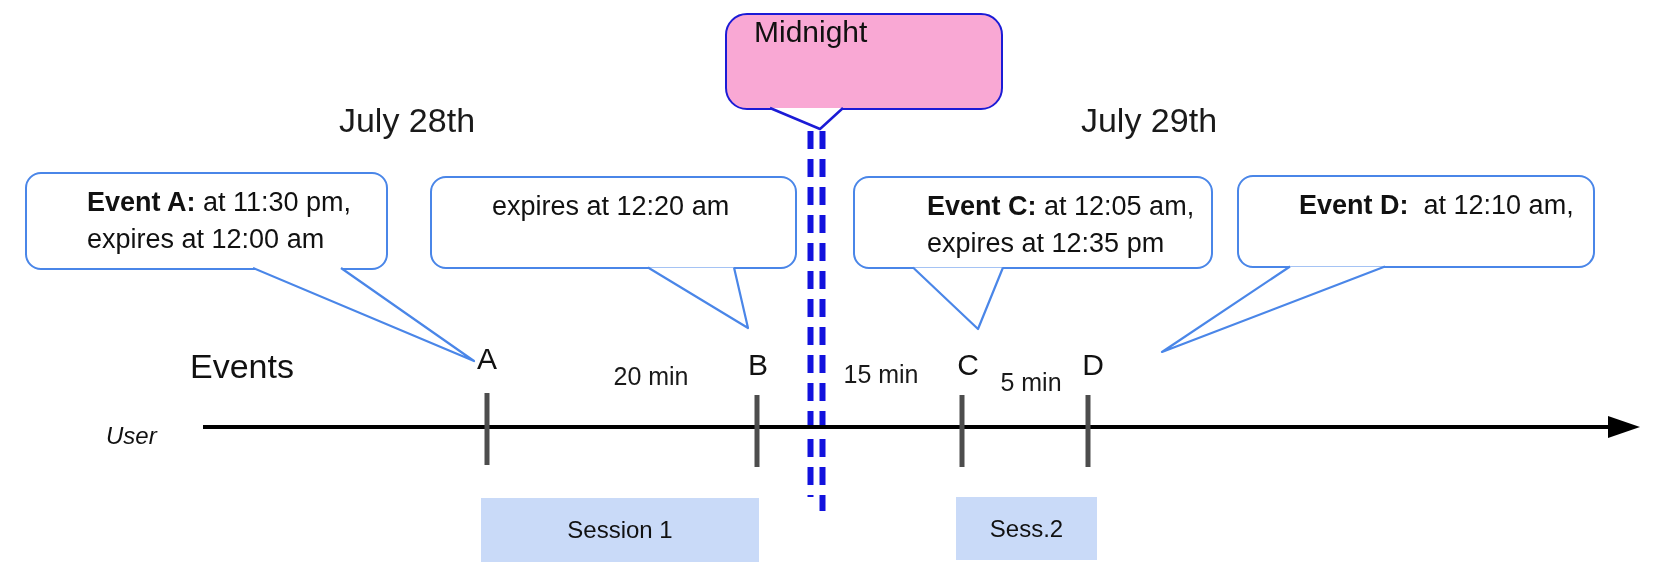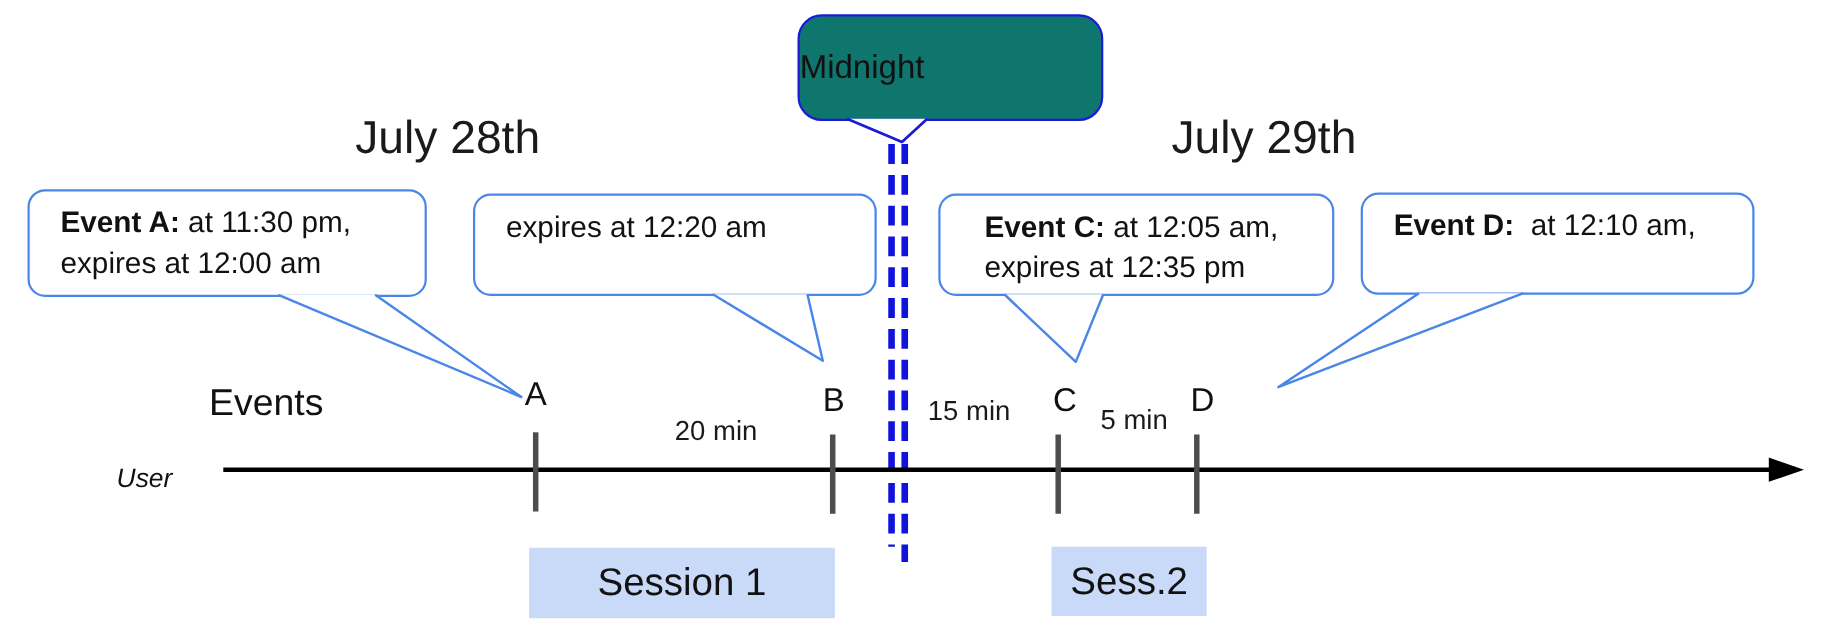--- a/index.html
+++ b/index.html
@@ -8,52 +8,52 @@
     width: 1668px;
     height: 578px;
     background: #ffffff;
     font-family: "Liberation Sans", sans-serif;
     color: #111111;
     overflow: hidden;
   }
   .abs { position: absolute; }
 
   .date-label {
-    font-size: 42px;
+    font-size: 34px;
     color: #1a1a1a;
     width: 260px;
     text-align: center;
   }
   #date-left  { left: 277px; top: 101px; }
   #date-right { left: 1019px; top: 101px; }
 
   .midnight-box {
     left: 725px; top: 13px;
     width: 278px; height: 97px;
     border: 2.5px solid #1b1bd6;
     border-radius: 22px;
-    background: #0f766e;
+    background: #f9a8d4;
     box-sizing: border-box;
     display: flex;
-    align-items: center;
     font-size: 30px;
+    padding-left: 27px;
     z-index: 2;
   }
 
   .callout {
     border: 2.2px solid #4a86e8;
     border-radius: 16px;
     background: #ffffff;
     box-sizing: border-box;
     padding: 10px 0 0 28px;
     font-size: 27px;
     line-height: 37px;
     z-index: 2;
   }
-  .callout .line { white-space: pre-wrap; }
+  .callout .line { white-space: pre-wrap; margin-left: 32px; }
   #callout-a { left: 25px;   top: 172px; width: 363px; height: 98px; }
   #callout-b { left: 430px;  top: 176px; width: 367px; height: 93px; }
   #callout-c { left: 853px;  top: 176px; width: 360px; height: 93px; padding-left: 40px; }
   #callout-d { left: 1237px; top: 175px; width: 358px; height: 93px; }
 
   #events-label { left: 190px; top: 347px; font-size: 34px; }
   #user-label   { left: 106px; top: 422px; font-size: 24px; font-style: italic; }
 
   .marker {
     font-size: 30px;
@@ -63,30 +63,30 @@
   #marker-a { left: 487px;  top: 342px; }
   #marker-b { left: 758px;  top: 348px; }
   #marker-c { left: 968px;  top: 348px; }
   #marker-d { left: 1093px; top: 348px; }
 
   .gap-label {
     font-size: 25px;
     transform: translateX(-50%);
     color: #1a1a1a;
   }
-  #gap-ab { left: 651px;  top: 362px; margin-top: 16px; }
+  #gap-ab { left: 651px;  top: 362px; }
   #gap-bc { left: 881px;  top: 360px; }
   #gap-cd { left: 1031px; top: 368px; }
 
   .session-box {
     background: #c9daf8;
     display: flex;
     align-items: center;
     justify-content: center;
-    font-size: 35px;
+    font-size: 24px;
     color: #111111;
     z-index: 1;
   }
   #session-1 { left: 481px; top: 498px; width: 278px; height: 64px; }
   #session-2 { left: 956px; top: 497px; width: 141px; height: 63px; }
 
   #overlay {
     position: absolute;
     left: 0; top: 0;
     width: 1668px; height: 578px;

